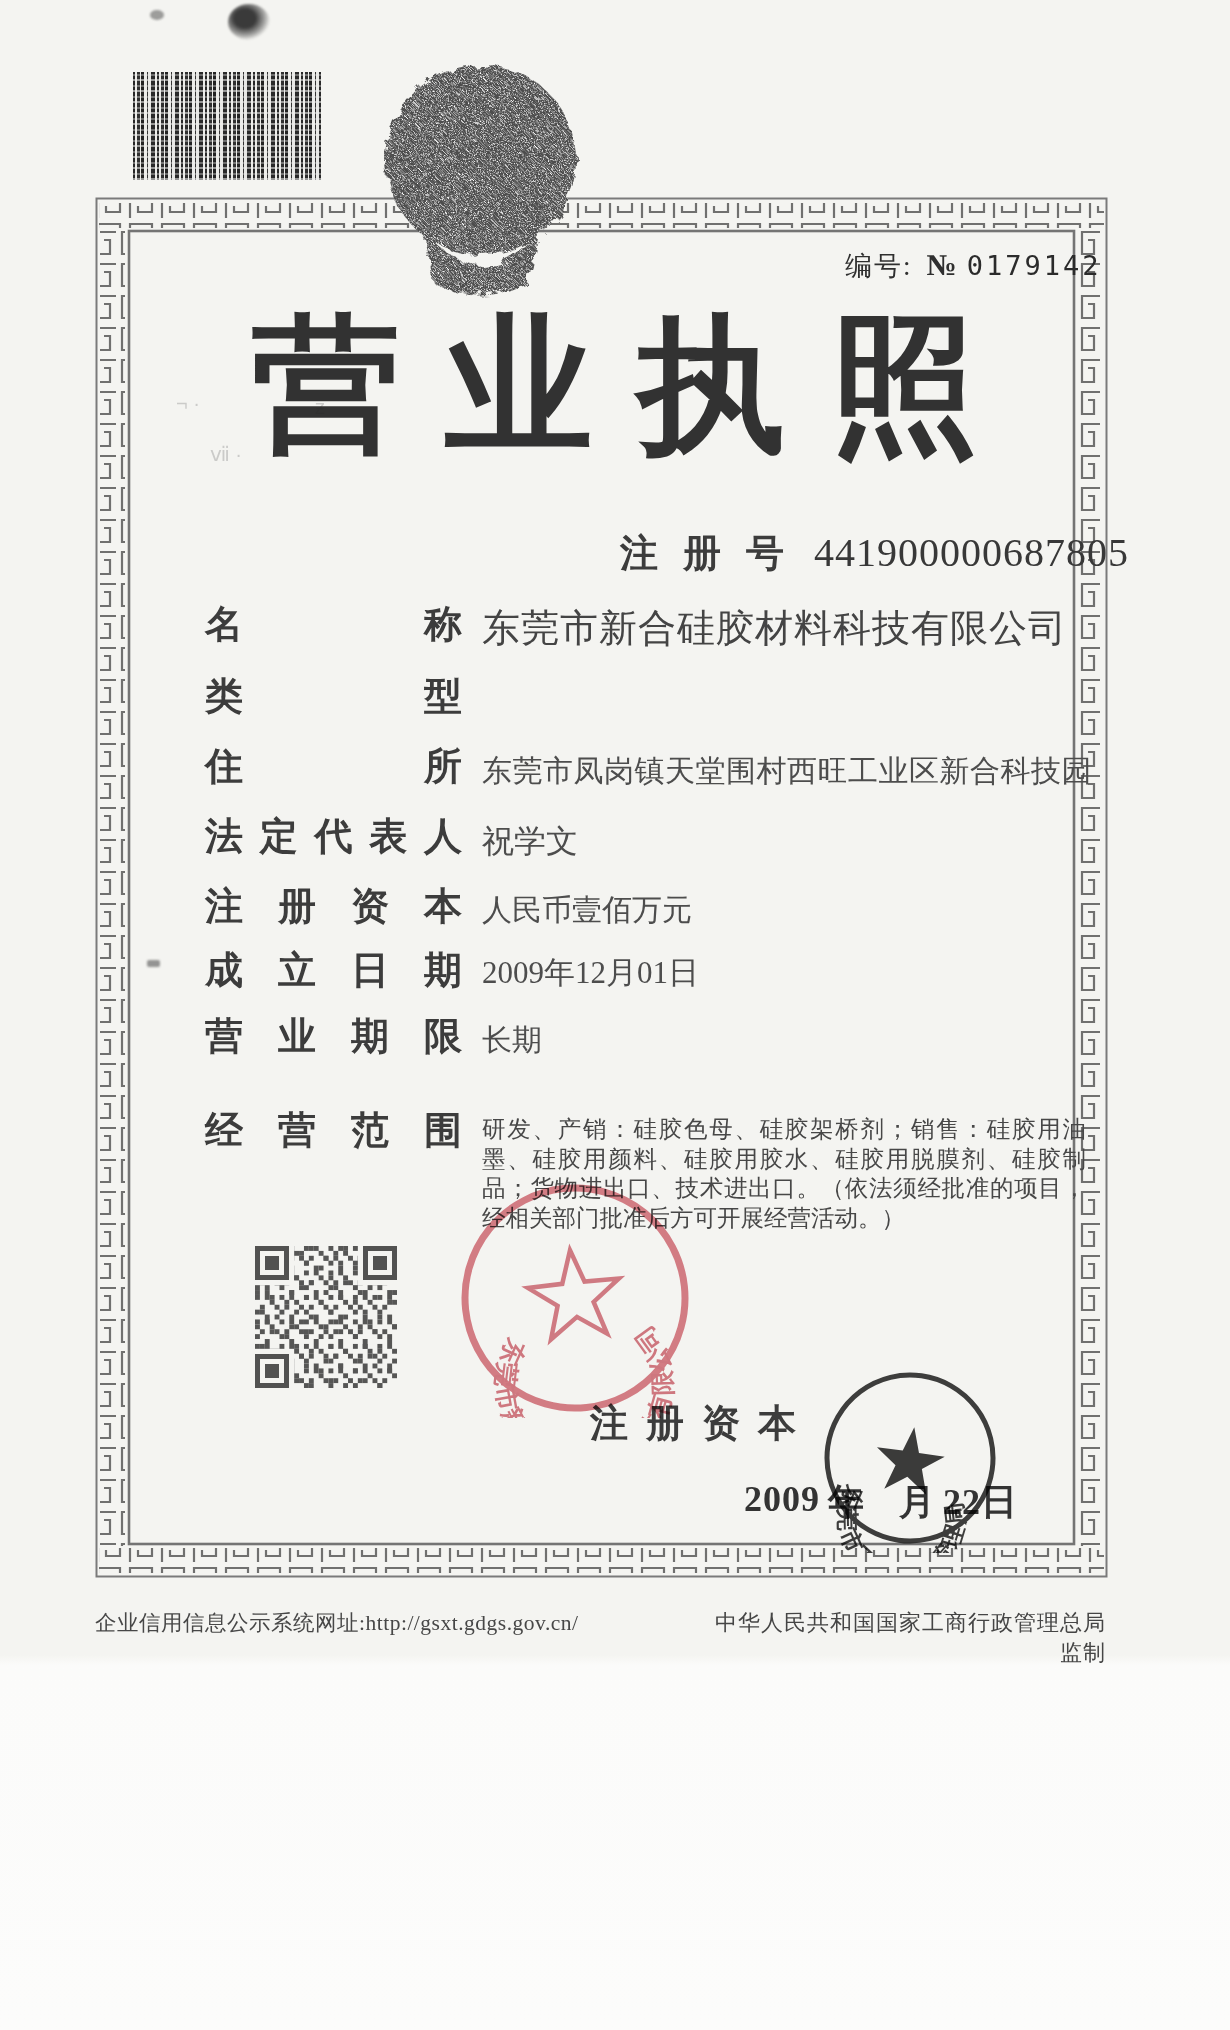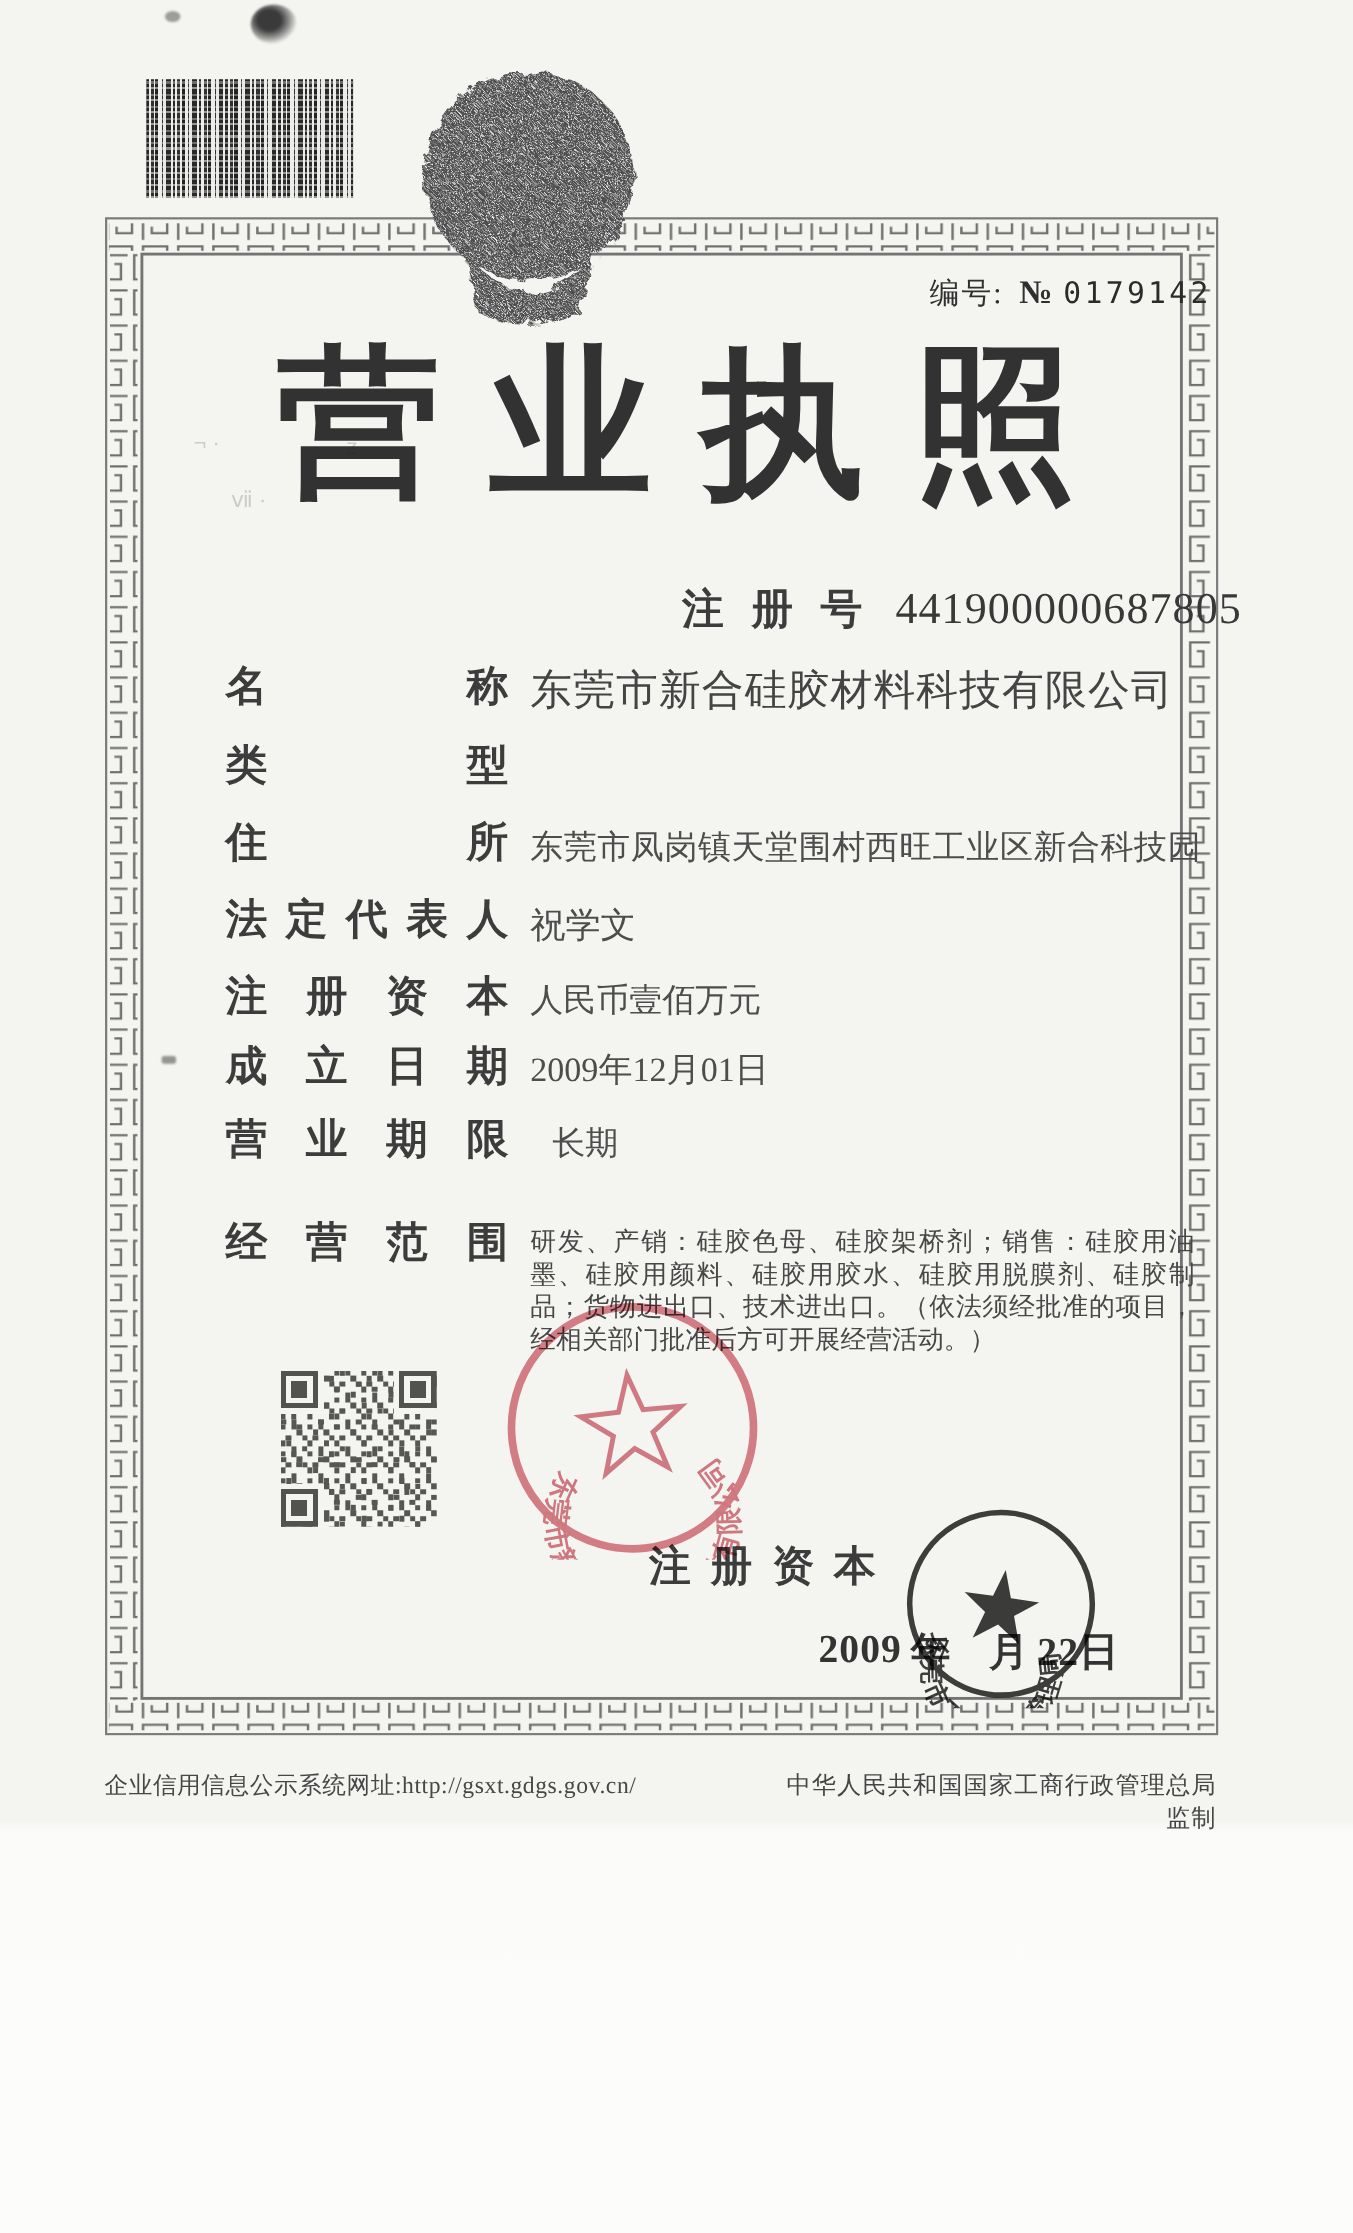--- a/index.html
+++ b/index.html
@@ -49,21 +49,21 @@
   .row{position:absolute;left:205px;width:890px;display:flex;align-items:flex-start;}
   .flabel{flex:0 0 257px;font-size:38px;font-weight:bold;color:#3c3c3c;
     text-align:justify;text-align-last:justify;line-height:1.2;}
   .fvalue{margin-left:20px;color:#4d4d4d;line-height:1.25;}
   .r0{top:602px;}  .r0 .fvalue{font-size:38px;padding-top:3px;color:#444;letter-spacing:1px;}
   .r1{top:674px;}  .r1 .fvalue{font-size:32px;padding-top:7px;}
   .r2{top:744px;}  .r2 .fvalue{font-size:30px;padding-top:8px;letter-spacing:.5px;}
   .r3{top:814px;}  .r3 .fvalue{font-size:32px;padding-top:7px;}
   .r4{top:884px;}  .r4 .fvalue{font-size:30px;padding-top:7px;}
   .r5{top:948px;}  .r5 .fvalue{font-size:31px;padding-top:6px;}
-  .r6{top:1014px;gap:20px;} .r6 .fvalue{font-size:30px;padding-top:7px;}
+  .r6{top:1014px;} .r6 .fvalue{font-size:30px;padding-top:7px;}
   .r7{top:1078px;margin-top:30px;} .r7 .fvalue{font-size:23.5px;line-height:29.5px;width:604px;padding-top:7px;
       text-align:justify;color:#474747;}
 
   
   .qr{position:absolute;left:255px;top:1246px;width:142px;height:142px;opacity:.82;}
 
   
   .registrar{position:absolute;left:590px;top:1398px;width:206px;font-size:38px;font-weight:bold;color:#3c3c3c;
     text-align:justify;text-align-last:justify;}
   .dateline span{position:absolute;top:1478px;font-size:36px;color:#333;font-weight:bold;letter-spacing:1px;}

